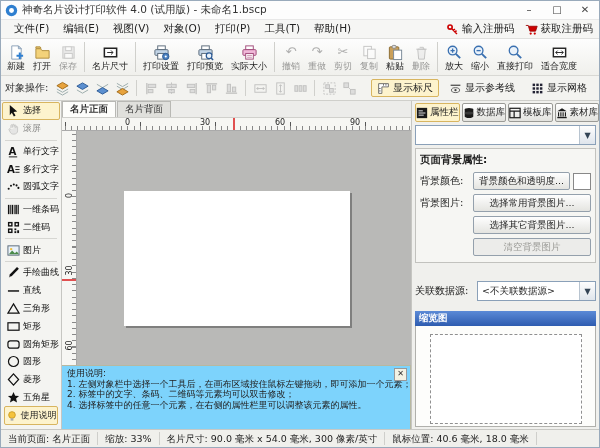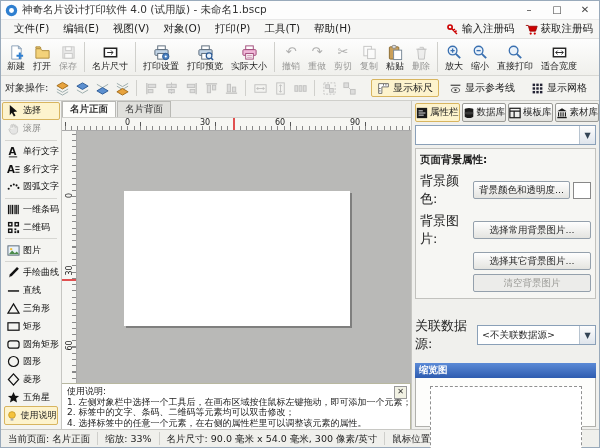--- a/index.html
+++ b/index.html
@@ -66,37 +66,37 @@
   .hmark{position:absolute;top:0;bottom:0;width:2px;background:#e05050;}
   .canvasbody{flex:1 1 auto;position:relative;display:flex;min-height:0;}
   .vruler{width:14px;flex:0 0 auto;position:relative;background:#f6f6f3;border-right:1px solid #aaa;
     background-image:repeating-linear-gradient(180deg,#888 0 1px,transparent 1px 6.25px);
     background-size:4px 100%;background-position:right 0 top 3px;background-repeat:no-repeat;}
   .vnum{position:absolute;left:0px;font-size:8px;color:#222;transform:rotate(-90deg);transform-origin:center;width:14px;text-align:center;}
   .vmark{position:absolute;left:0;right:0;height:2px;background:#e05050;}
   .canvasarea{flex:1 1 auto;background:#b9b9b7;position:relative;overflow:hidden;}
   .card{position:absolute;left:47px;top:60px;width:226px;height:135px;background:#fff;box-shadow:2px 2px 0 rgba(80,80,80,.55);}
   
-  .helpbox{flex:0 0 auto;height:46px;background:#ffffff;border-top:1px solid #b8b8a0;border-right:1px solid #b8b8a0;position:relative;padding:2px 14px 2px 5px;box-sizing:border-box;overflow:hidden;}
+  .helpbox{flex:0 0 auto;height:64px;background:#7dd3fc;border-top:1px solid #b8b8a0;border-right:1px solid #b8b8a0;position:relative;padding:2px 14px 2px 5px;box-sizing:border-box;overflow:hidden;}
   .helpbox .hline{font-size:9px;line-height:10.5px;color:#222;white-space:nowrap;}
   .hclose{position:absolute;top:2px;right:3px;width:11px;height:11px;border:1px solid #999;background:#f2f2e4;font-size:8px;line-height:9px;text-align:center;color:#333;}
   
   .rpanel{width:188px;flex:0 0 auto;background:#f0f0ed;border-left:1px solid #c6c6c2;display:flex;flex-direction:column;padding:2px 3px;box-sizing:border-box;}
   .rtabs{display:flex;gap:2px;margin-bottom:3px;}
   .rtab{flex:1 1 0;display:flex;align-items:center;justify-content:center;gap:2px;font-size:9.5px;padding:2px 0;
         background:linear-gradient(#fff,#e2e2de);border:1px solid #9a9a96;border-radius:2px;white-space:nowrap;}
   .rtab svg{width:12px;height:12px;}
   .rtab.active{background:#fdf3cd;border-color:#d8b560;}
   .combo{height:18px;background:#fff;border:1px solid #8aa0b8;display:flex;align-items:center;margin-bottom:3px;}
   .combo .cval{flex:1 1 auto;padding:0 4px;font-size:9.5px;white-space:nowrap;overflow:hidden;}
   .combo .cbtn{width:15px;height:100%;border-left:1px solid #b8c4d0;background:linear-gradient(#fdfdfd,#dfe5ec);display:flex;align-items:center;justify-content:center;font-size:8px;color:#345;}
   .groupbox{border:1px solid #c2c2be;background:#f6f6f3;padding:4px 4px 6px 4px;margin-bottom:4px;}
   .gb-title{font-weight:bold;font-size:10.5px;margin-bottom:5px;}
   .gb-row{display:flex;align-items:center;gap:3px;margin-bottom:4px;}
-  .gb-label{width:50px;flex:0 0 auto;font-size:13px;}
+  .gb-label{width:50px;flex:0 0 auto;font-size:10px;}
   .rbtn{flex:1 1 auto;height:18px;font-size:9.5px;font-family:inherit;color:#222;
         background:linear-gradient(#fefefe,#e4e4e0);border:1px solid #94a0ac;border-radius:2px;padding:0 2px;white-space:nowrap;}
   .rbtn.disabled{color:#9a9a96;background:#ececea;}
   .swatch{width:16px;height:15px;flex:0 0 auto;background:#fff;border:1px solid #888;}
   .dsrow{display:flex;align-items:center;gap:4px;margin:14px 0 10px 0;}
   .dsrow .gb-label{width:58px;}
   .dsrow .combo{flex:1 1 auto;margin:0;}
   .thumbhdr{height:15px;background:linear-gradient(#5b8ad6,#2e5cb0);color:#fff;font-size:9.5px;font-weight:bold;display:flex;align-items:center;padding:0 4px;}
   .thumbarea{flex:1 1 auto;background:#fdfdfb;border:1px solid #b0b0ac;border-top:none;position:relative;min-height:0;}
   .thumbcard{position:absolute;left:14px;top:8px;width:150px;height:88px;background:#fff;border:1px dashed #909090;}

